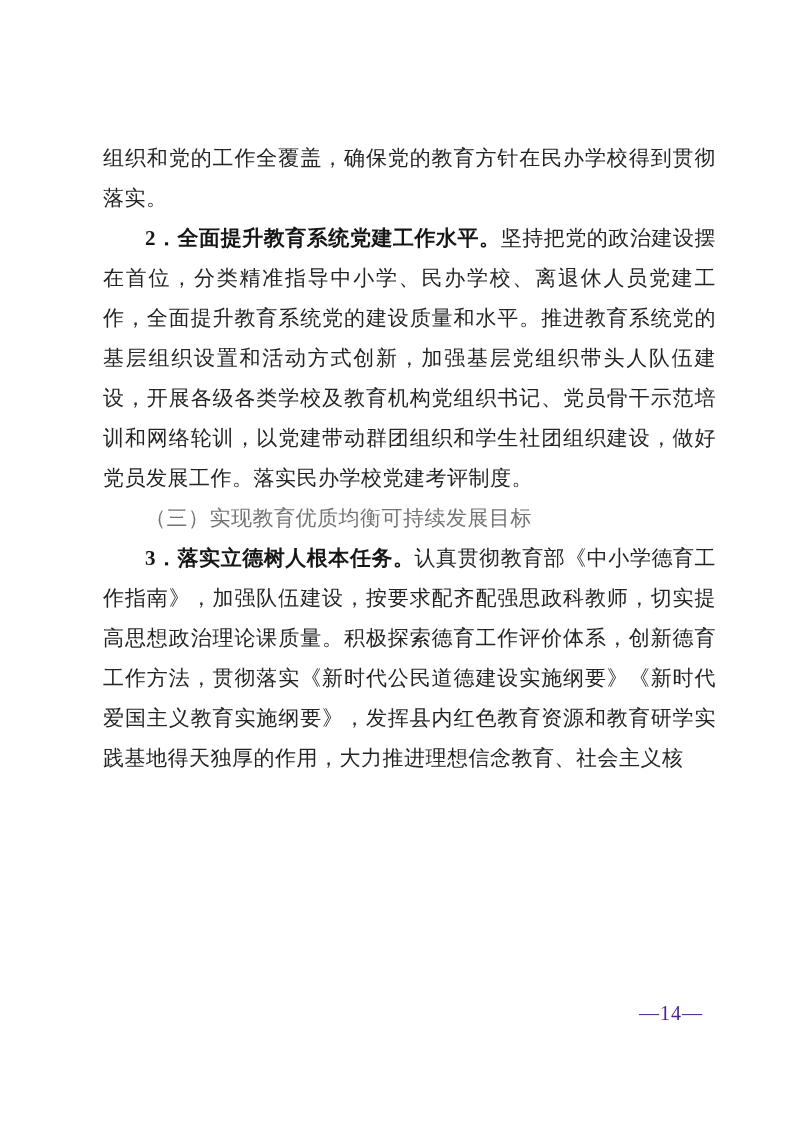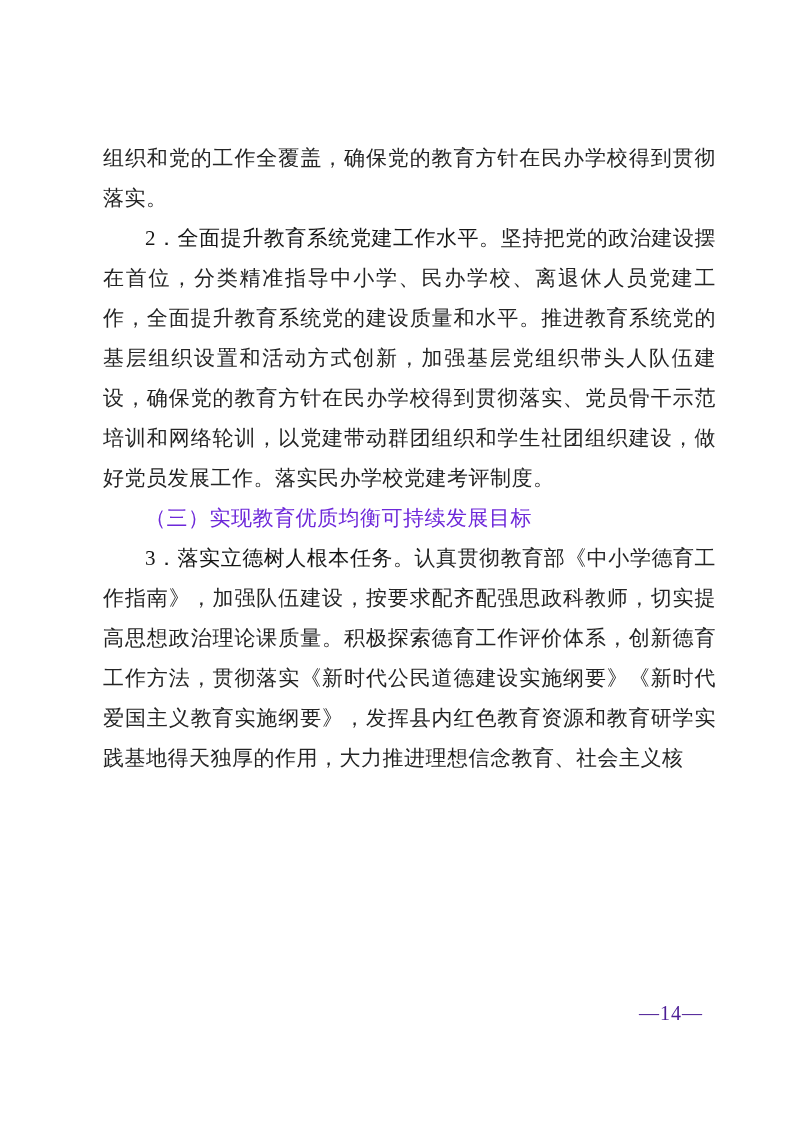--- a/index.html
+++ b/index.html
@@ -27,47 +27,47 @@
     font-size: 21px;
     line-height: 40px;
     text-align: justify;
     text-align-last: left;
     text-justify: inter-character;
     letter-spacing: 0.5px;
     color: #242424;
   }
   .para.indent { text-indent: 2em; }
   .para .lead {
-    font-weight: 400;
+    font-weight: 700;
     color: #161616;
   }
   .para.heading {
     font-weight: 400;
-    color: #6d28d9;
+    color: #737373;
   }
   .page-number {
     position: absolute;
     top: 1002px;
     right: 90px;
     font-size: 20px;
     line-height: 22px;
     color: #4c1d95;
     letter-spacing: 1px;
   }
 </style>
 </head>
 <body>
 
 <div class="page">
 
   <div class="text-block">
 
     <p class="para">组织和党的工作全覆盖，确保党的教育方针在民办学校得到贯彻落实。</p>
 
-    <p class="para indent"><b class="lead">2．全面提升教育系统党建工作水平。</b><span>坚持把党的政治建设摆在首位，分类精准指导中小学、民办学校、离退休人员党建工作，全面提升教育系统党的建设质量和水平。推进教育系统党的基层组织设置和活动方式创新，加强基层党组织带头人队伍建设，确保党的教育方针在民办学校得到贯彻落实、党员骨干示范培训和网络轮训，以党建带动群团组织和学生社团组织建设，做好党员发展工作。落实民办学校党建考评制度。</span></p>
+    <p class="para indent"><b class="lead">2．全面提升教育系统党建工作水平。</b><span>坚持把党的政治建设摆在首位，分类精准指导中小学、民办学校、离退休人员党建工作，全面提升教育系统党的建设质量和水平。推进教育系统党的基层组织设置和活动方式创新，加强基层党组织带头人队伍建设，开展各级各类学校及教育机构党组织书记、党员骨干示范培训和网络轮训，以党建带动群团组织和学生社团组织建设，做好党员发展工作。落实民办学校党建考评制度。</span></p>
 
 
     <p class="para indent heading">（三）实现教育优质均衡可持续发展目标</p>
 
     <p class="para indent"><b class="lead">3．落实立德树人根本任务。</b><span>认真贯彻教育部《中小学德育工作指南》，加强队伍建设，按要求配齐配强思政科教师，切实提高思想政治理论课质量。积极探索德育工作评价体系，创新德育工作方法，贯彻落实《新时代公民道德建设实施纲要》《新时代爱国主义教育实施纲要》，发挥县内红色教育资源和教育研学实践基地得天独厚的作用，大力推进理想信念教育、社会主义核</span></p>
 
   </div>
 
   <div class="page-number">—14—</div>
 

